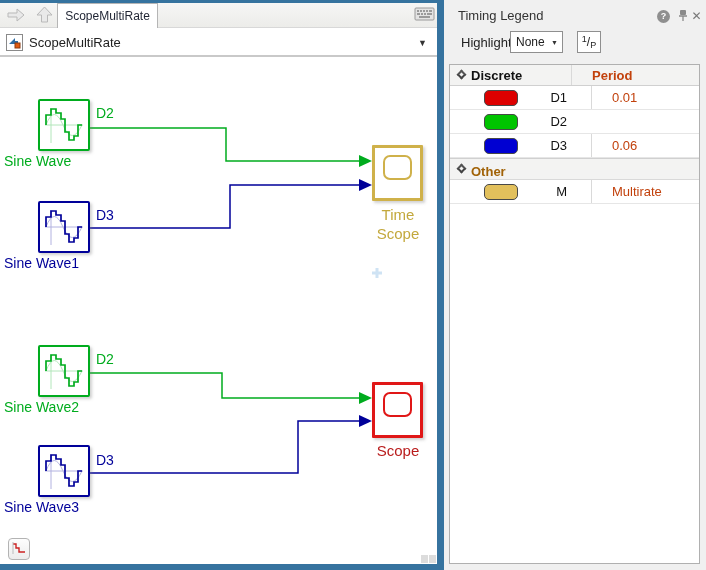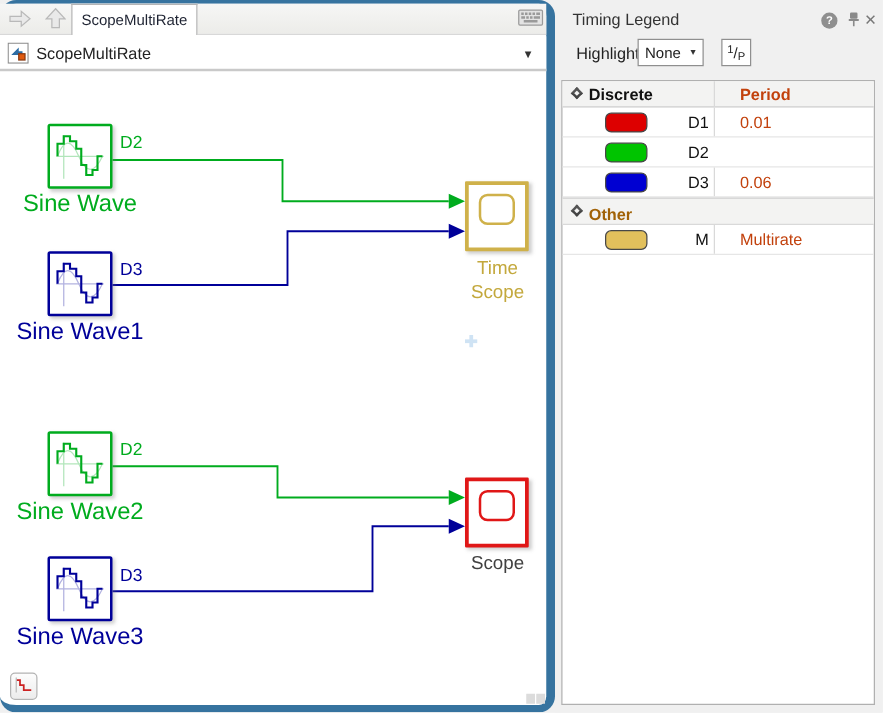--- a/index.html
+++ b/index.html
@@ -2,39 +2,39 @@
 <html><head>
 <meta charset="utf-8">
 <style>
   * { margin:0; padding:0; box-sizing:border-box; }
   html,body { width:706px; height:570px; overflow:hidden; background:#f0f0f0;
               font-family:"Liberation Sans", sans-serif; }
   .window { position:relative; width:706px; height:570px; background:#f0f0f0; }
 
   
   .editor { position:absolute; left:0; top:0; width:444px; height:570px; background:#fff;
-            border-top:3px solid #36739f; border-right:7px solid #36739f; border-bottom:6px solid #36739f;border-radius:13px; }
+            border-top:3px solid #36739f; border-right:7px solid #36739f; border-bottom:6px solid #36739f; }
   .toolbar { position:absolute; left:0; top:0; width:437px; height:25px;
              background:linear-gradient(#f6f6f5,#ecece9); border-bottom:1px solid #d8d8d8; }
   .nav-btn { position:absolute; top:3px; width:24px; height:20px; background:transparent; border:none; }
   .tab { position:absolute; left:57px; top:0; width:101px; height:25px; background:#fff;
          border:1px solid #b5b5b5; border-bottom:none; display:flex; align-items:center; justify-content:center;
          font-size:12px; color:#1f2433; }
   .kbd-btn { position:absolute; left:413px; top:4px; width:22px; height:17px; background:transparent; border:none; }
 
   .breadcrumb { position:absolute; left:0; top:26px; width:437px; height:28px; background:#fff;
                 border-bottom:2px solid #c9c9c9; display:flex; align-items:center; padding-left:6px; }
   .bc-label { font-size:13px; color:#222; margin-left:6px; }
   .bc-caret { position:absolute; right:10px; top:9px; font-size:9px; color:#333; background:none; border:none; }
   .wires { position:absolute; left:0; top:0; width:437px; height:561px; pointer-events:none; }
 
   .src-block { position:absolute; width:52px; height:52px; background:#fff; border:2px solid;
                border-radius:2px; box-shadow:2px 2px 3px rgba(120,120,120,.35); }
   .src-block svg { position:absolute; left:2px; top:2px; }
-  .blk-label { position:absolute; width:120px; text-align:center; font-size:19px; }
+  .blk-label { position:absolute; width:120px; font-size:14px; }
   .rate-label { position:absolute; font-size:14px; }
 
   .sink-block { position:absolute; width:51px; height:56px; background:#fff; border:3px solid;
                 border-radius:1px; box-shadow:2px 2px 3px rgba(120,120,120,.35); }
   .sink-screen { position:absolute; left:8px; top:7px; width:29px; height:25px; border:2px solid;
                  border-radius:7px; }
   .sink-label { position:absolute; text-align:center; font-size:15px; line-height:19px; }
 
   .marker { position:absolute; }
   .stl-btn { position:absolute; left:8px; top:535px; width:22px; height:22px; border:1px solid #b3b3b3;
@@ -59,21 +59,21 @@
               border:1px solid #8f8f8f; font-size:12px; color:#222; padding:0; }
   .rate-btn .num { font-size:9px; vertical-align:4px; }
   .rate-btn .den { font-size:9px; vertical-align:-2px; }
 
   .legend-table { position:absolute; left:5px; top:64px; width:251px; height:500px; background:#fff;
                   border:1px solid #b0b0b0; }
   .t-row { position:relative; display:flex; width:100%; border-bottom:1px solid #e6e6e6; align-items:flex-end; }
   .t-head { height:21px; background:#f3f3f2; border-bottom:1px solid #d0d0d0; font-weight:bold; }
   .t-sect { height:22px; background:#f3f3f2; border-top:1px solid #d0d0d0; border-bottom:1px solid #d9d9d9;
             font-weight:bold; }
-  .t-data { height:24px; }
+  .t-data { height:24px;gap:20px; }
   .chev { position:absolute; left:8px; top:6px; width:7px; height:7px;
           border-right:2px solid #444; border-bottom:2px solid #444; transform:rotate(45deg);
           background:none; padding:0; }
   .col1 { width:121px; padding-left:21px; font-size:13px; color:#111; display:flex; align-items:center; height:100%; }
   .col2 { flex:1; border-left:1px solid #d9d9d9; padding-left:20px; font-size:13px; color:#c2410c;
           display:flex; align-items:center; height:100%; }
   .sect-label { padding-left:21px; font-size:13px; color:#a16207; }
   .swatch { position:absolute; left:34px; top:4px; width:34px; height:16px; border:1px solid #484848;
             border-radius:5px; }
   .row-key { width:100%; text-align:right; padding-right:4px; }
@@ -192,21 +192,21 @@
     <div class="rate-label" style="left: 96px; top: 449px; color: rgb(0, 0, 153);">D3</div>
 
     <div class="sink-block" style="left: 372px; top: 142px; color: rgb(207, 177, 74);">
       <div class="sink-screen"></div>
     </div>
     <div class="sink-label" style="left: 368px; top: 202px; width: 60px; color: rgb(195, 168, 60);">Time Scope</div>
 
     <div class="sink-block" style="left: 372px; top: 379px; color: rgb(224, 23, 23);">
       <div class="sink-screen"></div>
     </div>
-    <div class="sink-label" style="left: 358px; top: 438px; width: 80px; color: #404040;">Scope</div>
+    <div class="sink-label" style="left: 358px; top: 438px; width: 80px; color: #b91c1c;">Scope</div>
 
     <svg class="marker" style="left:372px; top:265px" width="10" height="10">
       <rect x="3.5" y="0" width="3" height="10" fill="#cfe3f4"></rect>
       <rect x="0" y="3.5" width="10" height="3" fill="#cfe3f4"></rect>
     </svg>
 
     <button class="stl-btn">
       <svg width="14" height="14" viewBox="0 0 14 14">
         <path d="M1 3 H4 V7 H7 V11 H13" fill="none" stroke="#cc2222" stroke-width="1.4"></path>
         <path d="M1 1 V13" stroke="#bbbbbb" stroke-width="1"></path>

